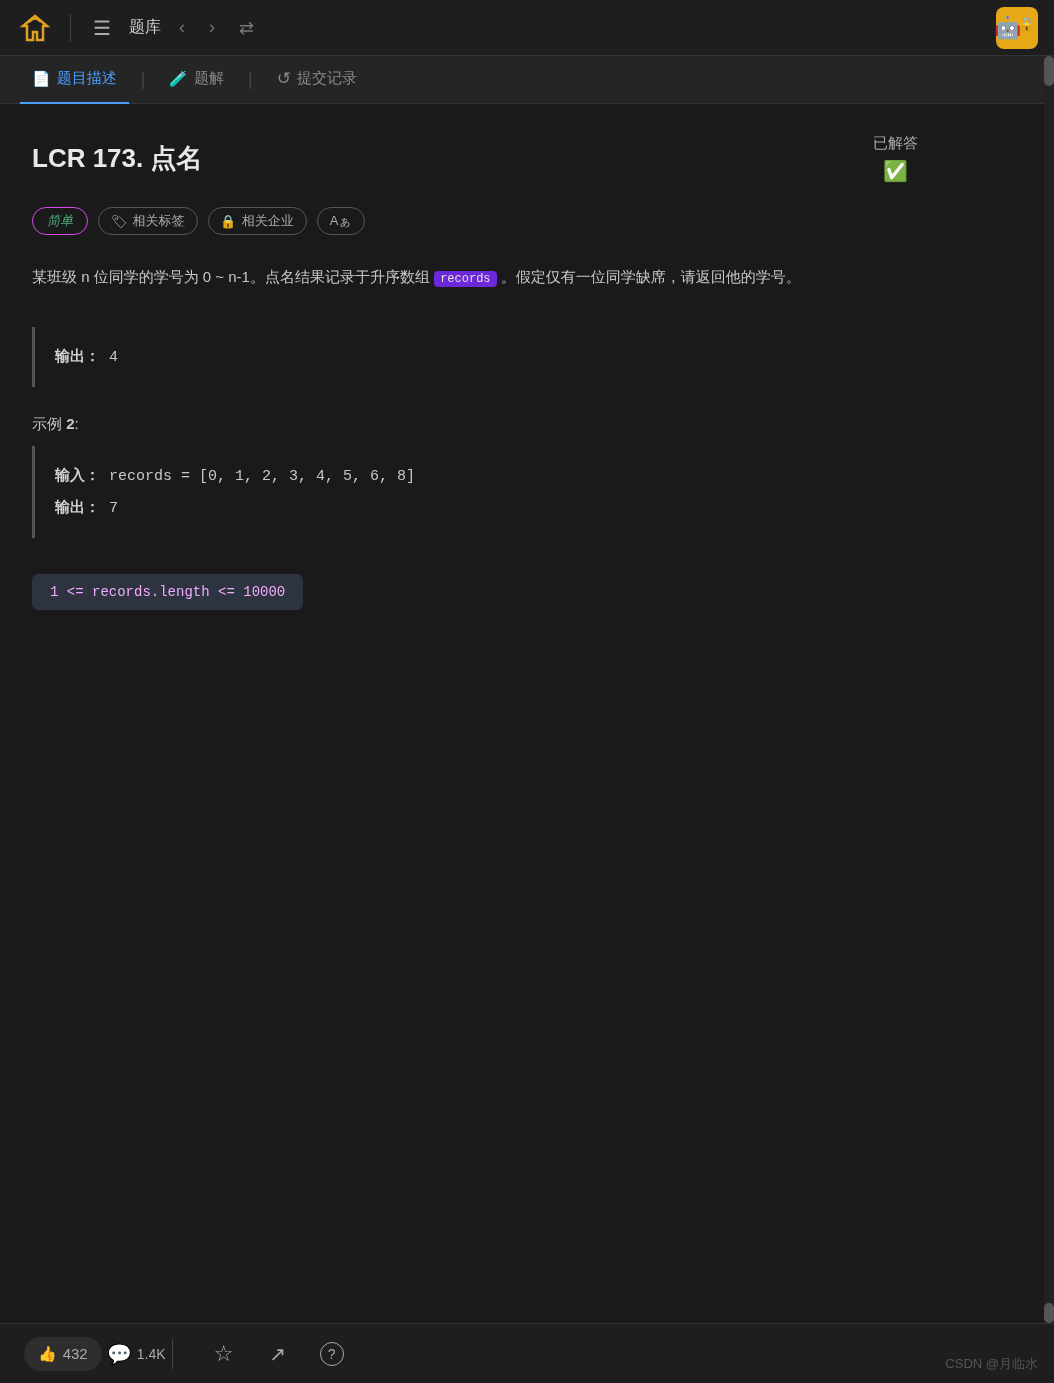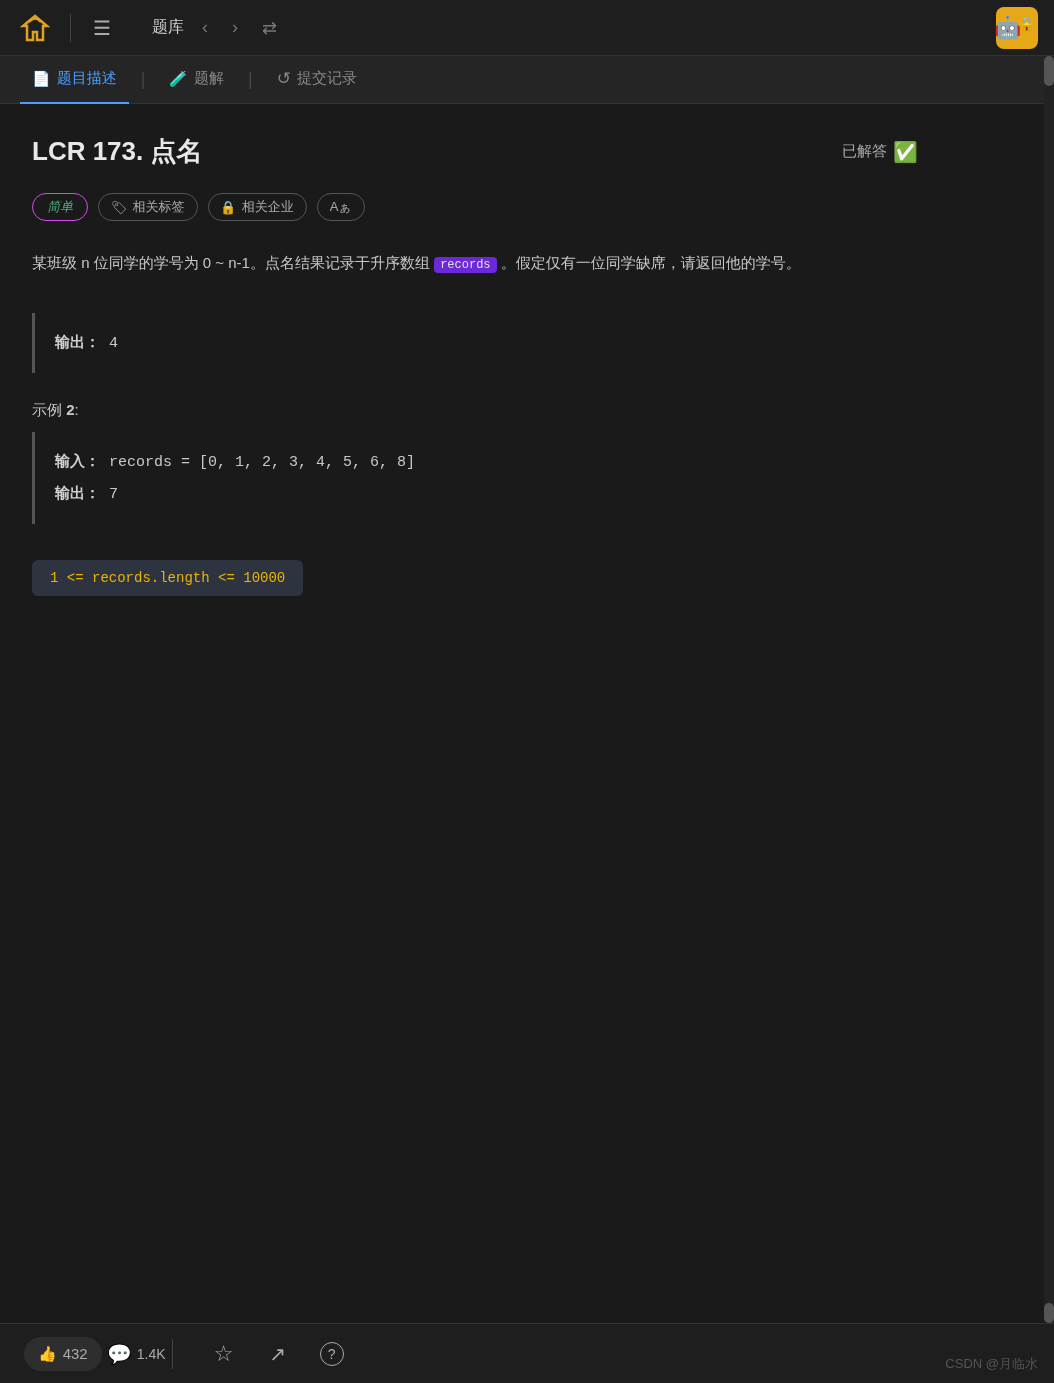--- a/index.html
+++ b/index.html
@@ -42,21 +42,20 @@
     .nav-list-icon {
       color: #aaa;
       font-size: 20px;
       cursor: pointer;
       padding: 4px 6px;
     }
     .nav-title {
       color: #ccc;
       font-size: 16px;
       cursor: pointer;
-      margin-left: 23px;
     }
     .nav-arrow {
       color: #777;
       font-size: 18px;
       cursor: pointer;
       padding: 2px 6px;
     }
     .nav-shuffle {
       color: #777;
       font-size: 18px;
@@ -127,20 +126,21 @@
       font-size: 26px;
       font-weight: bold;
       color: #e8e8e8;
     }
     .solved-badge {
       display: flex;
       align-items: center;
       gap: 6px;
       color: #aaa;
       font-size: 15px;
+      flex-direction: column;
     }
     .solved-badge .check-icon {
       color: #22cc77;
       font-size: 20px;
     }
 
     
     .tags-row {
       display: flex;
       align-items: center;
@@ -229,21 +229,21 @@
       color: #c8c8c8;
       margin-bottom: 12px;
     }
     .hint-code {
       display: inline-block;
       background: #2e3340;
       border-radius: 6px;
       padding: 10px 18px;
       font-family: 'Courier New', monospace;
       font-size: 14px;
-      color: #eab308;
+      color: #f0abfc;
     }
 
     
     .bottom-bar {
       position: fixed;
       bottom: 0;
       left: 0;
       width: 1054px;
       height: 60px;
       background: #1e1e1e;

